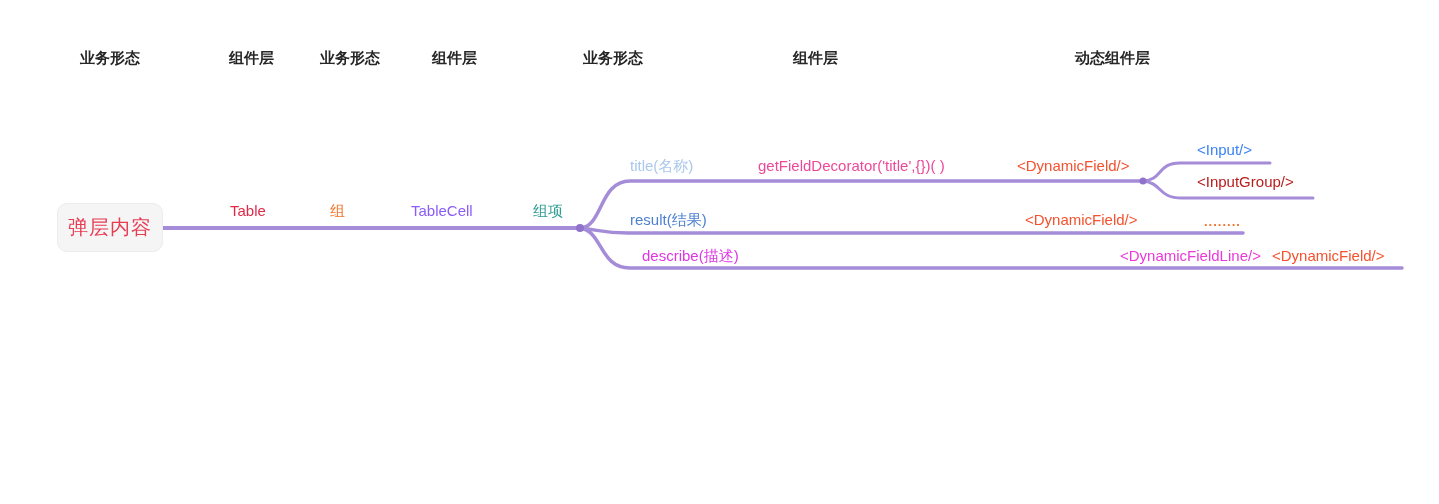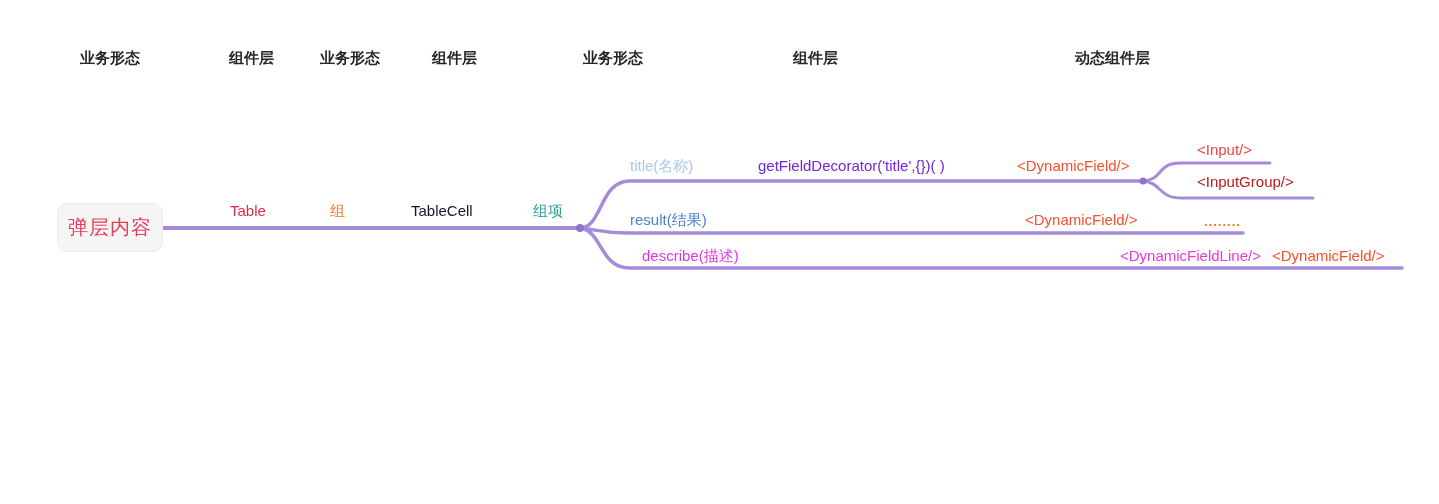--- a/index.html
+++ b/index.html
@@ -21,21 +21,21 @@
   .root-node{
     left:57px;top:203px;width:106px;height:49px;
     background:#f5f5f6;border:1px solid #ececec;border-radius:10px;
     display:flex;align-items:center;justify-content:center;
     box-sizing:border-box;
   }
   .root-node .root-label{
     font-size:20px;font-weight:500;letter-spacing:1px;
   }
   .node-label{font-size:15px;}
-  .code-label{font-size:15px;color:#6d28d9;}
+  .code-label{font-size:15px;color:#ec4899;}
   .dots-label{font-size:13px;font-weight:700;letter-spacing:1px;}
   .caption{
     left:510px;top:465px;font-size:15px;color:#404040;
   }
   svg.wires{position:absolute;left:0;top:0;}
 </style>
 </head>
 <body>
 
 <div class="canvas">
@@ -60,27 +60,27 @@
   <div class="abs hdr" style="left:583px">业务形态</div>
   <div class="abs hdr" style="left:793px">组件层</div>
   <div class="abs hdr" style="left:1075px">动态组件层</div>
 
   <div class="abs root-node">
     <span class="root-label" style="color: rgb(231, 59, 82);">弹层内容</span>
   </div>
 
   <div class="abs node-label" style="left: 230px; top: 202px; color: rgb(224, 43, 71);">Table</div>
   <div class="abs node-label" style="left: 330px; top: 202px; color: rgb(244, 117, 43);">组</div>
-  <div class="abs node-label" style="left: 411px; top: 202px; color: #0f172a;">TableCell</div>
+  <div class="abs node-label" style="left: 411px; top: 202px; color: #8b5cf6;">TableCell</div>
   <div class="abs node-label" style="left: 533px; top: 202px; color: rgb(45, 157, 146);">组项</div>
 
   <div class="abs node-label" style="left: 630px; top: 157px; color: rgb(170, 199, 237);">title(名称)</div>
   <div class="abs code-label" style="left:758px;top:157px">getFieldDecorator('title',{})( )</div>
   <div class="abs node-label" style="left: 1017px; top: 157px; color: rgb(244, 81, 46);">&lt;DynamicField/&gt;</div>
-  <div class="abs node-label" style="left: 1197px; top: 141px; color: #ef4444;">&lt;Input/&gt;</div>
+  <div class="abs node-label" style="left: 1197px; top: 141px; color: #3b82f6;">&lt;Input/&gt;</div>
   <div class="abs node-label" style="left: 1197px; top: 173px; color: #b91c1c;">&lt;InputGroup/&gt;</div>
 
   <div class="abs node-label" style="left: 630px; top: 211px; color: rgb(76, 127, 209);">result(结果)</div>
   <div class="abs node-label" style="left: 1025px; top: 211px; color: rgb(244, 81, 46);">&lt;DynamicField/&gt;</div>
   <div class="abs dots-label" style="left: 1204px; top: 214px; color: rgb(244, 116, 44);">........</div>
 
   <div class="abs node-label" style="left: 630px; top: 247px; color: rgb(222, 53, 227); margin-left: 12px;">describe(描述)</div>
   <div class="abs node-label" style="left: 1120px; top: 247px; color: rgb(234, 57, 215);">&lt;DynamicFieldLine/&gt;</div>
   <div class="abs node-label" style="left: 1272px; top: 247px; color: rgb(244, 81, 46);">&lt;DynamicField/&gt;</div>
 

